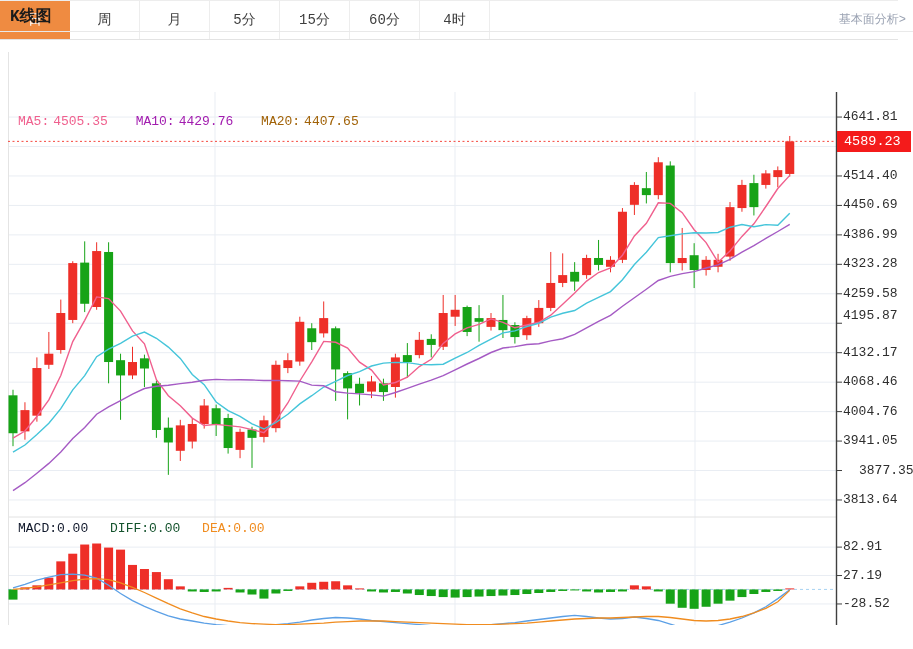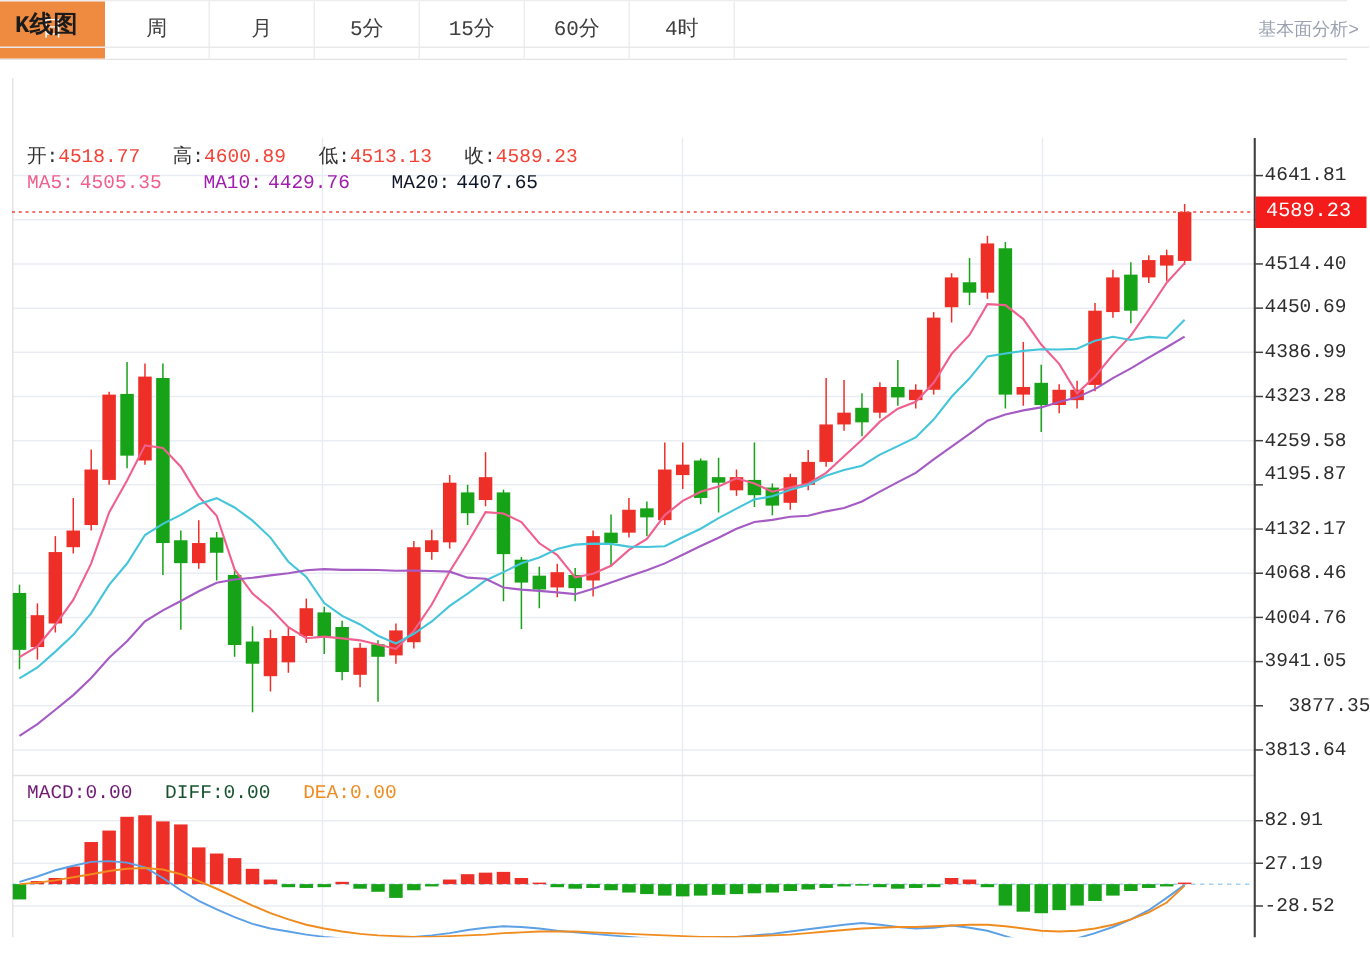--- a/index.html
+++ b/index.html
@@ -18,22 +18,22 @@
   .row{font-size:13px;}
   #ohlc-row{left:18px;top:95px;}
   #ma-row{left:18px;top:114px;}
   #macd-row{left:18px;top:521px;}
   .pair{margin-right:14px;}
   .pair2{margin-right:20px;}
   .lab{color:#2f2f2f;}
   .val-red{color:#f44336;}
   .c-ma5{color:#f0608e;}
   .c-ma10{color:#a21caf;}
-  .c-ma20{color:#0f172a;}
-  .c-macd{color:#701a75;}
+  .c-ma20{color:#a16207;}
+  .c-macd{color:#0f172a;}
   .c-diff{color:#14532d;}
   .c-dea{color:#f08c1f;}
   .vgap{display:inline-block;width:4px;}
   .axis-label{position:absolute;left:843px;font-size:13px;color:#2e2e2e;z-index:2;}
   #price-tag{position:absolute;left:837px;width:74px;height:21px;background:#f41b1b;color:#fff;
              font-size:13.5px;line-height:21px;padding-left:7px;box-sizing:border-box;z-index:4;}
 </style>
 </head>
 <body>
 
@@ -307,26 +307,20 @@
         <line x1="836" y1="470.5251908396947" x2="842" y2="470.5251908396947" stroke="#3f3f3f" stroke-width="1"></line>
         <line x1="836" y1="499.9832497273719" x2="842" y2="499.9832497273719" stroke="#3f3f3f" stroke-width="1"></line>
         <line x1="836" y1="547.1228340080971" x2="842" y2="547.1228340080971" stroke="#3f3f3f" stroke-width="1"></line>
         <line x1="836" y1="575.5468016194332" x2="842" y2="575.5468016194332" stroke="#3f3f3f" stroke-width="1"></line>
         <line x1="836" y1="603.9656680161943" x2="842" y2="603.9656680161943" stroke="#3f3f3f" stroke-width="1"></line>
         <line x1="836" y1="632.3845344129554" x2="842" y2="632.3845344129554" stroke="#3f3f3f" stroke-width="1"></line>
         <rect x="8" y="644" width="900" height="2" fill="#151515"></rect>
       </g>
   </svg>
 
-  <div class="overlay row" id="ohlc-row">
-    <span class="pair"><span class="lab">开:</span><span class="val-red">4518.77</span></span>
-    <span class="pair"><span class="lab">高:</span><span class="val-red">4600.89</span></span>
-    <span class="pair"><span class="lab">低:</span><span class="val-red">4513.13</span></span>
-    <span class="pair"><span class="lab">收:</span><span class="val-red">4589.23</span></span>
-  </div>
 
   <div class="overlay row" id="ma-row">
     <span class="pair2 c-ma5"><span>MA5:</span><span class="vgap"></span><span>4505.35</span></span>
     <span class="pair2 c-ma10"><span>MA10:</span><span class="vgap"></span><span>4429.76</span></span>
     <span class="pair2 c-ma20"><span>MA20:</span><span class="vgap"></span><span>4407.65</span></span>
   </div>
 
   <div class="overlay row" id="macd-row">
     <span class="pair c-macd"><span>MACD:</span><span>0.00</span></span>
     <span class="pair c-diff"><span>DIFF:</span><span>0.00</span></span>

